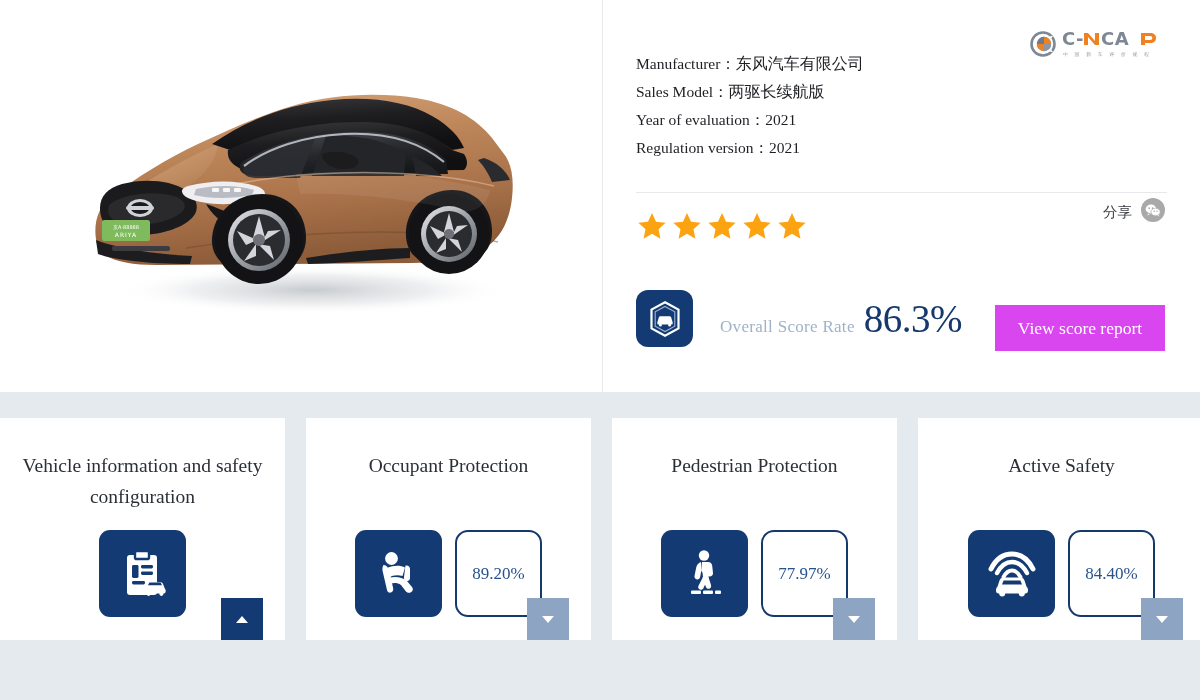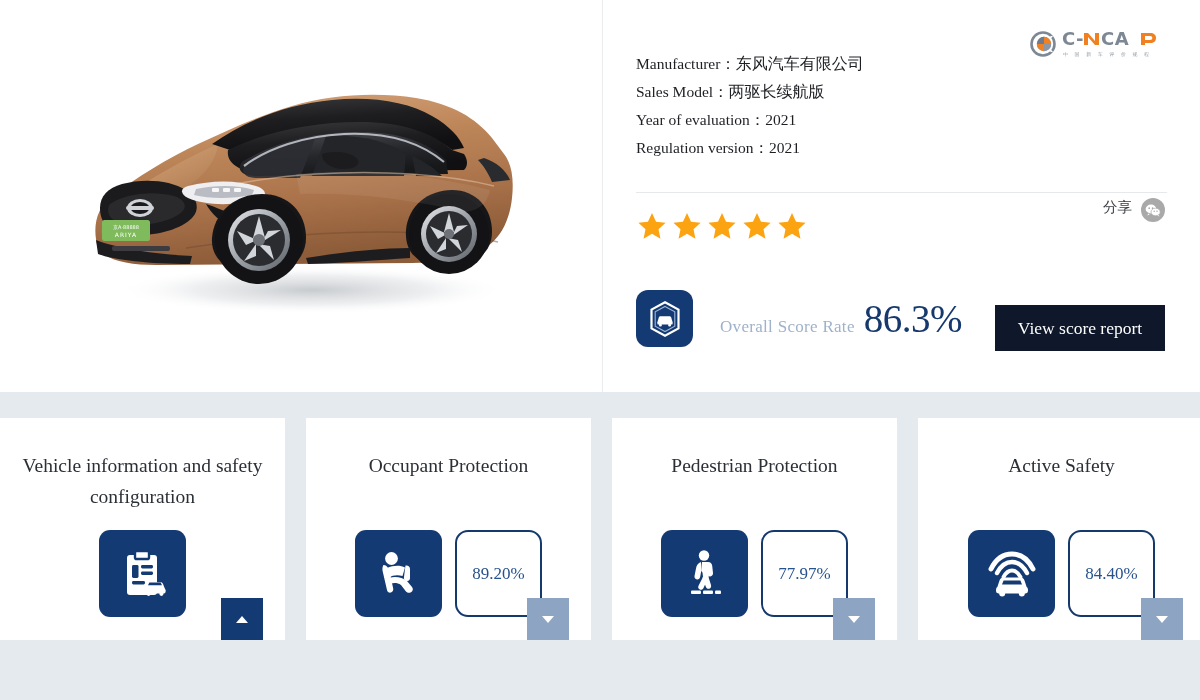--- a/index.html
+++ b/index.html
@@ -101,21 +101,21 @@
     width: 531px;
     height: 1px;
     background: #e6e8eb;
   }
 
   .share-row {
     position: absolute;
     right: 35px;
     top: 198px;
     display: flex;
-    align-items: flex-start;
+    align-items: flex-end;
     gap: 9px;
   }
   .share-label {
     font-family: "DejaVu Sans", "Liberation Sans", sans-serif;
     font-size: 14.5px;
     color: #3a3d42;
   }
   .wechat-btn {
     width: 24px; height: 24px;
     border-radius: 50%;
@@ -168,21 +168,21 @@
     color: #16396d;
     letter-spacing: -.5px;
   }
 
   .report-btn {
     position: absolute;
     right: 35px;
     top: 305px;
     width: 170px;
     height: 46px;
-    background: #0f172a;
+    background: #d946ef;
     color: #ffffff;
     border: 0;
     font-family: "Liberation Serif", serif;
     font-size: 17.5px;
     cursor: pointer;
     display: flex;
     align-items: center;
     justify-content: center;
   }
 

